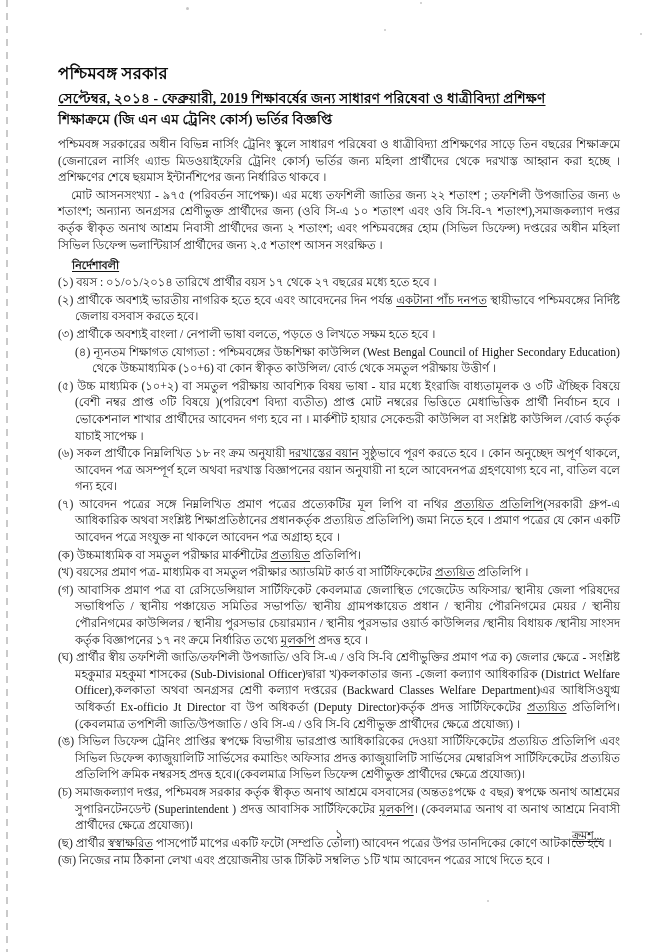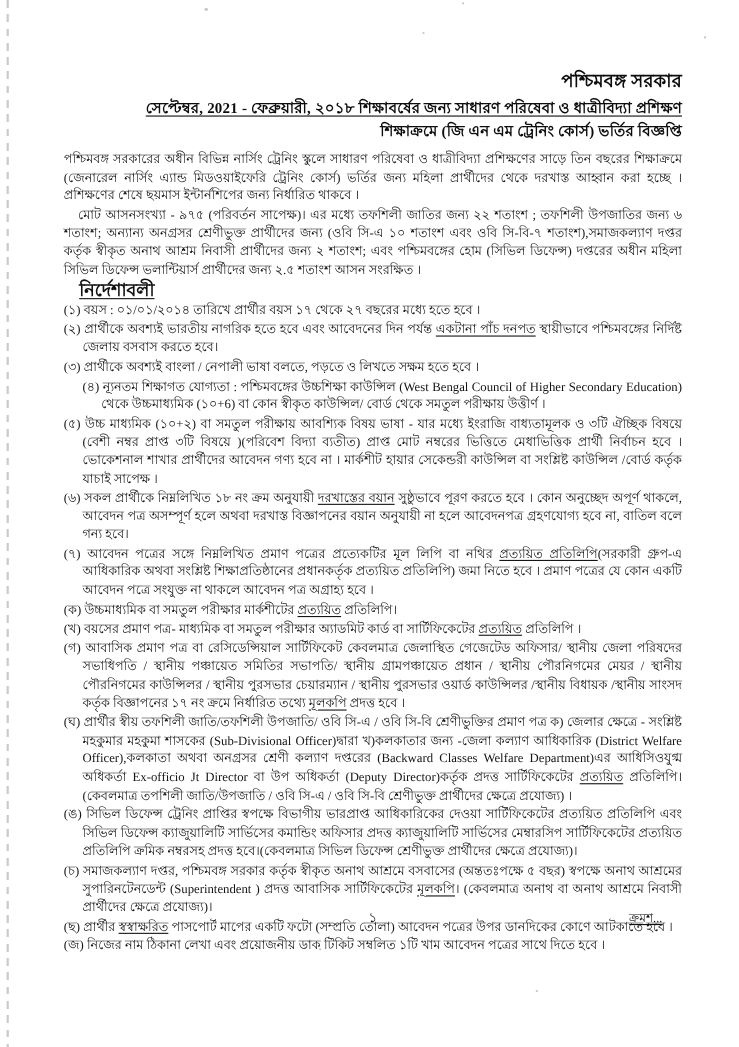--- a/index.html
+++ b/index.html
@@ -52,21 +52,21 @@
 
   .content {
     position: absolute;
     left: 58px;
     top: 62px;
     width: 562px;
   }
 
   
   .hdr-line {
-    text-align: right;
+    text-align: left;
     font-family: "Liberation Serif", "DejaVu Serif", serif;
     font-weight: 700;
     color: #0d0d0d;
     letter-spacing: 0.2px;
   }
   .hdr-1 {
     font-size: 16.5px;
     line-height: 24px;
     margin-bottom: 2px;
   }
@@ -102,21 +102,21 @@
   }
   .para.hang {
     padding-left: 17px;
     text-indent: -17px;
   }
   .para.hang2 {
     padding-left: 34px;
     text-indent: -17px;
   }
   .section-title {
-    font-size: 16px;
+    font-size: 11px;
     line-height: 17px;
     font-weight: 700;
     text-decoration: underline;
     text-underline-offset: 2px;
     margin: 1px 0 1px 14px;
     display: inline-block;
   }
   .section-title-wrap { margin: 0; }
 
   u.ul { text-decoration: underline; text-underline-offset: 1.5px; }
@@ -161,21 +161,21 @@
   <div class="scan-speck" style="left:420px;top:2px;width:2px;height:2px;"></div>
   <div class="scan-speck" style="left:640px;top:33px;width:2px;height:2px;"></div>
   <div class="scan-speck" style="left:290px;top:862px;width:2px;height:2px;"></div>
   <div class="scan-speck" style="left:487px;top:900px;width:2px;height:2px;"></div>
 
   <div class="sheet">
     <div class="content">
 
       <div>
         <div class="hdr-line hdr-1">পশ্চিমবঙ্গ সরকার</div>
-        <div class="hdr-line hdr-3">সেপ্টেম্বর, 2021 - ফেব্রুয়ারী, ২০১৮ শিক্ষাবর্ষের জন্য সাধারণ পরিষেবা ও ধাত্রীবিদ্যা প্রশিক্ষণ</div>
+        <div class="hdr-line hdr-3">সেপ্টেম্বর, ২০১৪ - ফেব্রুয়ারী, 2019 শিক্ষাবর্ষের জন্য সাধারণ পরিষেবা ও ধাত্রীবিদ্যা প্রশিক্ষণ</div>
         <div class="hdr-line hdr-4">শিক্ষাক্রমে (জি এন এম ট্রেনিং কোর্স) ভর্তির বিজ্ঞপ্তি</div>
       </div>
 
       <p class="para">পশ্চিমবঙ্গ সরকারের অধীন বিভিন্ন নার্সিং ট্রেনিং স্কুলে সাধারণ পরিষেবা ও ধাত্রীবিদ্যা প্রশিক্ষণের সাড়ে তিন বছরের শিক্ষাক্রমে (জেনারেল নার্সিং এ্যান্ড মিডওয়াইফেরি ট্রেনিং কোর্স) ভর্তির জন্য মহিলা প্রার্থীদের থেকে দরখাস্ত আহ্বান করা হচ্ছে । প্রশিক্ষণের শেষে ছয়মাস ইন্টার্নশিপের জন্য নির্ধারিত থাকবে ।</p>
       <p class="para indent">মোট আসনসংখ্যা - ৯৭৫ (পরিবর্তন সাপেক্ষ)। এর মধ্যে তফশিলী জাতির জন্য ২২ শতাংশ ; তফশিলী উপজাতির জন্য ৬ শতাংশ; অন্যান্য অনগ্রসর শ্রেণীভুক্ত প্রার্থীদের জন্য (ওবি সি-এ ১০ শতাংশ এবং ওবি সি-বি-৭ শতাংশ),সমাজকল্যাণ দপ্তর কর্তৃক স্বীকৃত অনাথ আশ্রম নিবাসী প্রার্থীদের জন্য ২ শতাংশ; এবং পশ্চিমবঙ্গের হোম (সিভিল ডিফেন্স) দপ্তরের অধীন মহিলা সিভিল ডিফেন্স ভলান্টিয়ার্স প্রার্থীদের জন্য ২.৫ শতাংশ আসন সংরক্ষিত ।</p>
 
       <div class="section-title-wrap">
         <span class="section-title">নির্দেশাবলী</span>
       </div>
 

